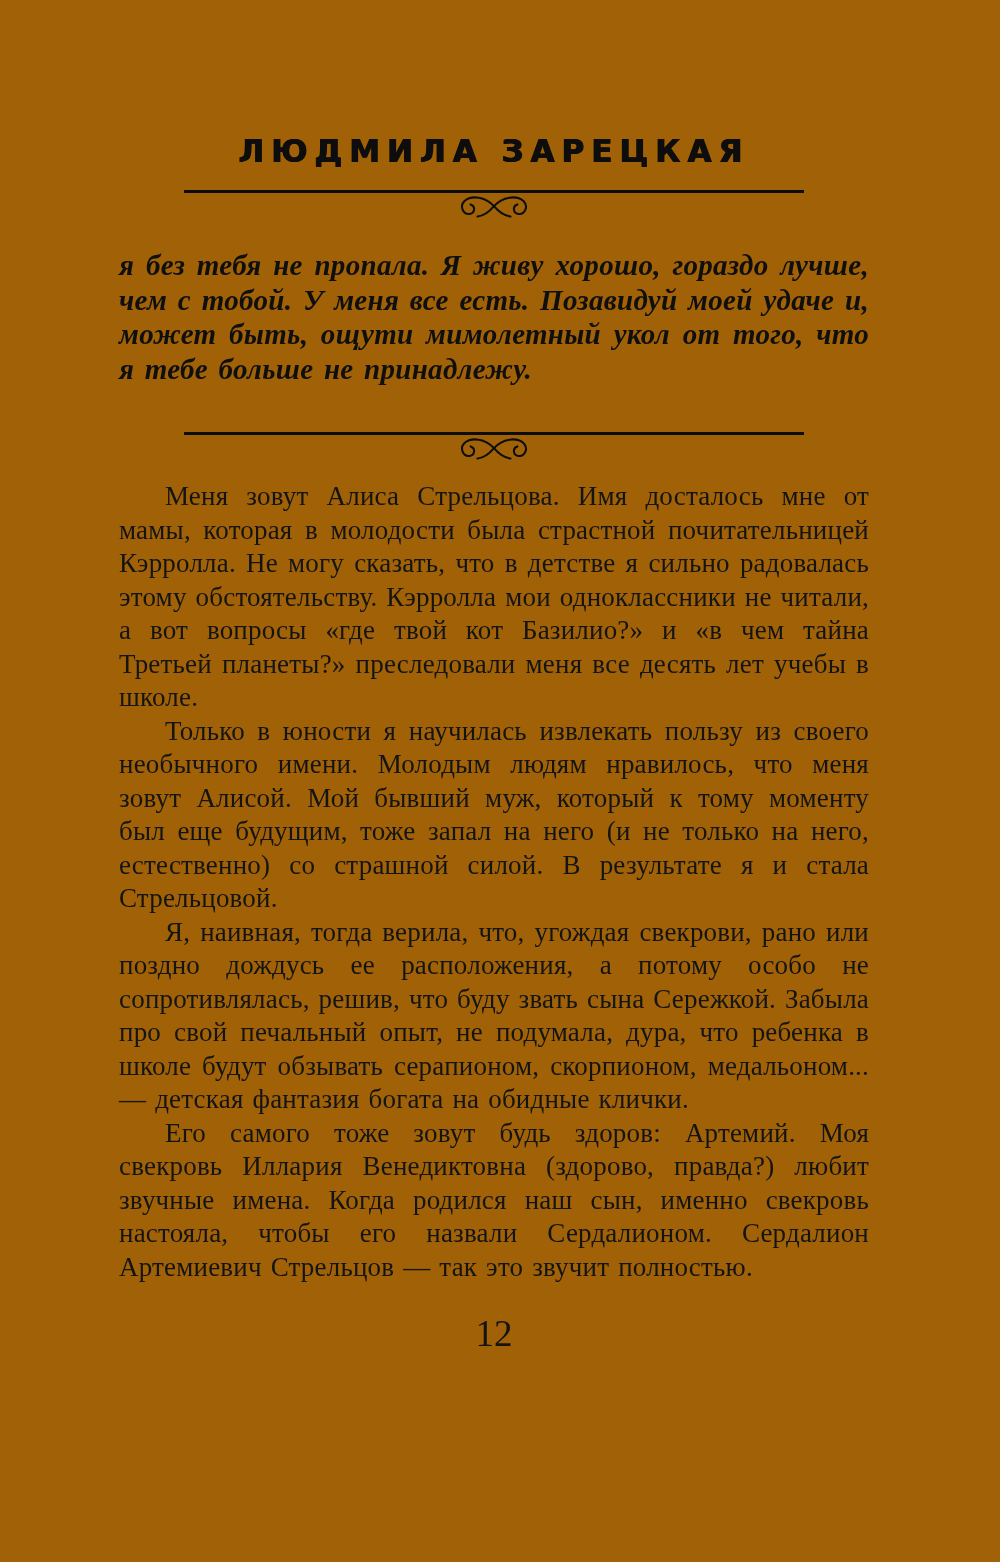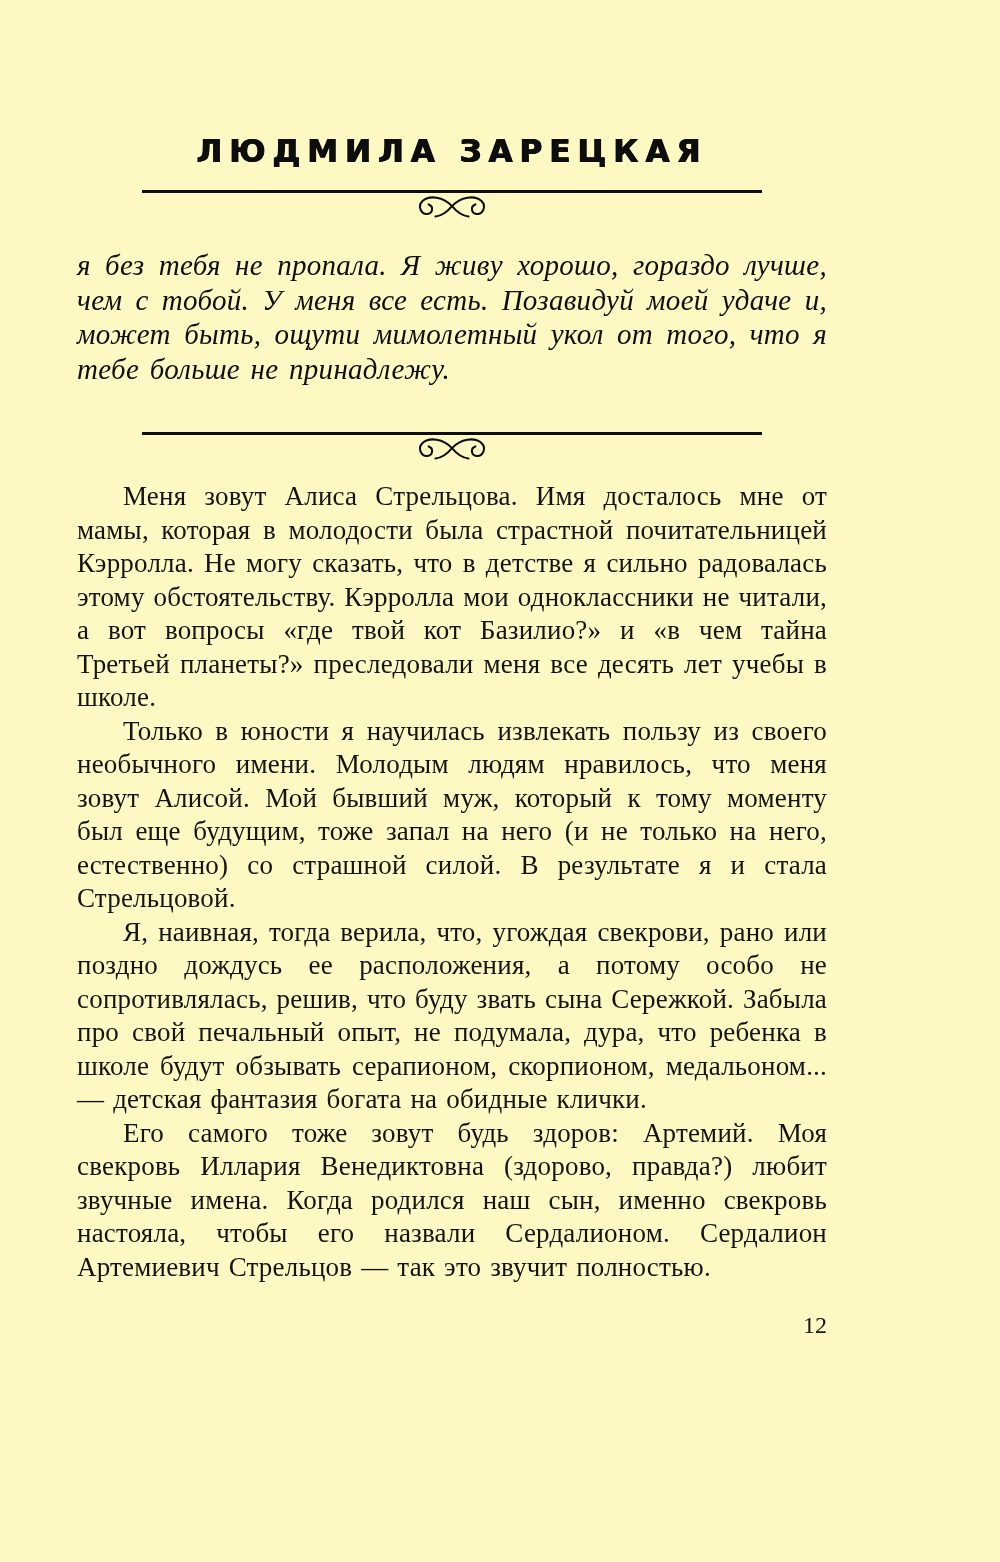--- a/index.html
+++ b/index.html
@@ -6,23 +6,23 @@
     * { margin: 0; padding: 0; box-sizing: border-box; }
 
     html, body {
       background: #ffffff;
     }
 
     .page {
       position: relative;
       width: 1000px;
       height: 1562px;
-      background: #fef9c3;
+      background: #a16207;
       color: #111111;
-      padding: 132px 100px 0 77px;
+      padding: 132px 100px 0 119px;
       overflow: hidden;
       font-family: "Liberation Serif", serif;
     }
 
     .content {
       width: 750px;
     }
 
     
     .running-head {
@@ -56,21 +56,21 @@
       display: inline-block;
       margin-top: 1px;
       height: 26px;
       width: 88px;
     }
 
     
     .epigraph {
       margin-top: 24px;
       font-family: "Liberation Serif", serif;
-      font-weight: normal;
+      font-weight: bold;
       font-style: italic;
       font-size: 29px;
       line-height: 34.5px;
       text-align: justify;
       letter-spacing: 0.3px;
       word-spacing: 3px;
       color: #0f0f0f;
     }
 
     
@@ -82,22 +82,22 @@
       letter-spacing: 0.2px;
       word-spacing: 2px;
       color: #141414;
     }
     .body-text p {
       text-indent: 46px;
     }
 
     .page-number {
       margin-top: 28px;
-      text-align: right;
-      font-size: 24px;
+      text-align: center;
+      font-size: 37px;
       color: #141414;
     }
   </style>
 </head>
 <body>
 
 <div class="page">
   <div class="content">
 
     <div class="running-head">ЛЮДМИЛА ЗАРЕЦКАЯ</div>

